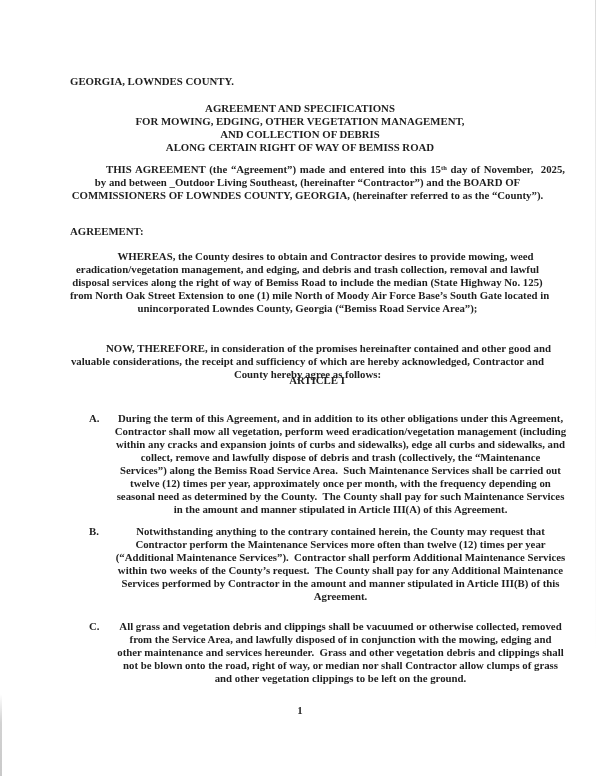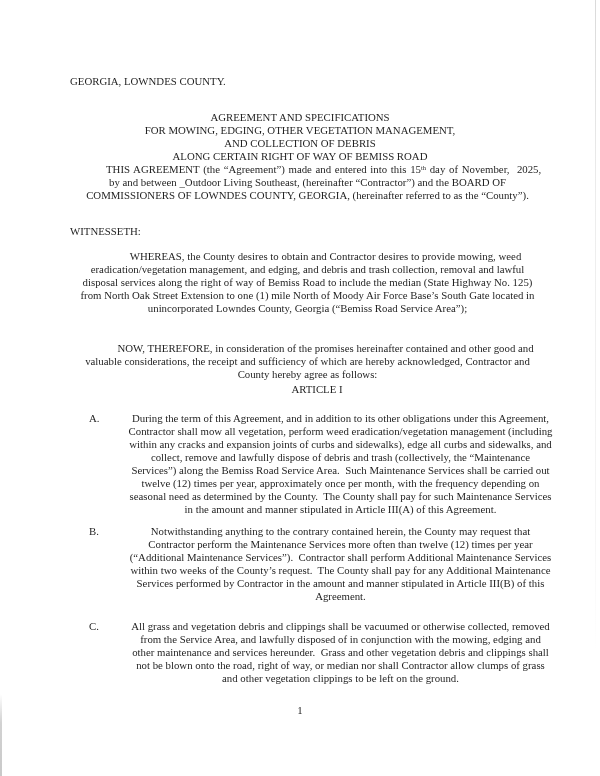--- a/index.html
+++ b/index.html
@@ -7,23 +7,23 @@
     position: relative;
     width: 600px;
     height: 776px;
     background: #ffffff;
     overflow: hidden;
     font-family: "Liberation Serif", serif;
     font-size: 10.8px;
     line-height: 13px;
     color: #1f1f1f;
   }
-  .abs { position: absolute; }
+  .abs { position: absolute; font-weight: bold; }
   .lines { white-space: pre; text-align: center; }
-  .center { text-align: center; margin-top: 9px; }
+  .center { text-align: center; }
   .indent1 { text-indent: 36px; }
 
   #county-line   { left: 70px;  top: 75px; }
   #title-block   { left: 0;     top: 102px; width: 600px; }
   #intro-para    { left: 70px;  top: 163px; width: 475px; }
   #intro-para .first-line { white-space: pre; padding-left: 36px; word-spacing: 1px; }
   #intro-para sup { font-size: 6.5px; line-height: 0; vertical-align: 3.5px; }
   #witnesseth    { left: 70px;  top: 225px; }
   #whereas-para  { left: 70px;  top: 250px; width: 475px; }
   #now-therefore { left: 70px;  top: 342px; width: 475px; }
@@ -61,21 +61,21 @@
 FOR MOWING, EDGING, OTHER VEGETATION MANAGEMENT,
 AND COLLECTION OF DEBRIS
 ALONG CERTAIN RIGHT OF WAY OF BEMISS ROAD</div>
 
   <div id="intro-para" class="abs">
     <div class="first-line"><span>THIS AGREEMENT (the “Agreement”) made and entered into this 15</span><sup>th</sup><span> day of November,  2025,</span></div>
     <div class="lines">by and between _Outdoor Living Southeast, (hereinafter “Contractor”) and the BOARD OF
 COMMISSIONERS OF LOWNDES COUNTY, GEORGIA, (hereinafter referred to as the “County”).</div>
   </div>
 
-  <div id="witnesseth" class="abs">WITNESSETH:</div>
+  <div id="witnesseth" class="abs">AGREEMENT:</div>
 
   <div id="whereas-para" class="abs lines indent1">WHEREAS, the County desires to obtain and Contractor desires to provide mowing, weed
 eradication/vegetation management, and edging, and debris and trash collection, removal and lawful
 disposal services along the right of way of Bemiss Road to include the median (State Highway No. 125)
 from North Oak Street Extension to one (1) mile North of Moody Air Force Base’s South Gate located in
 unincorporated Lowndes County, Georgia (“Bemiss Road Service Area”);</div>
 
   <div id="now-therefore" class="abs lines indent1">NOW, THEREFORE, in consideration of the promises hereinafter contained and other good and
 valuable considerations, the receipt and sufficiency of which are hereby acknowledged, Contractor and
 County hereby agree as follows:</div>

